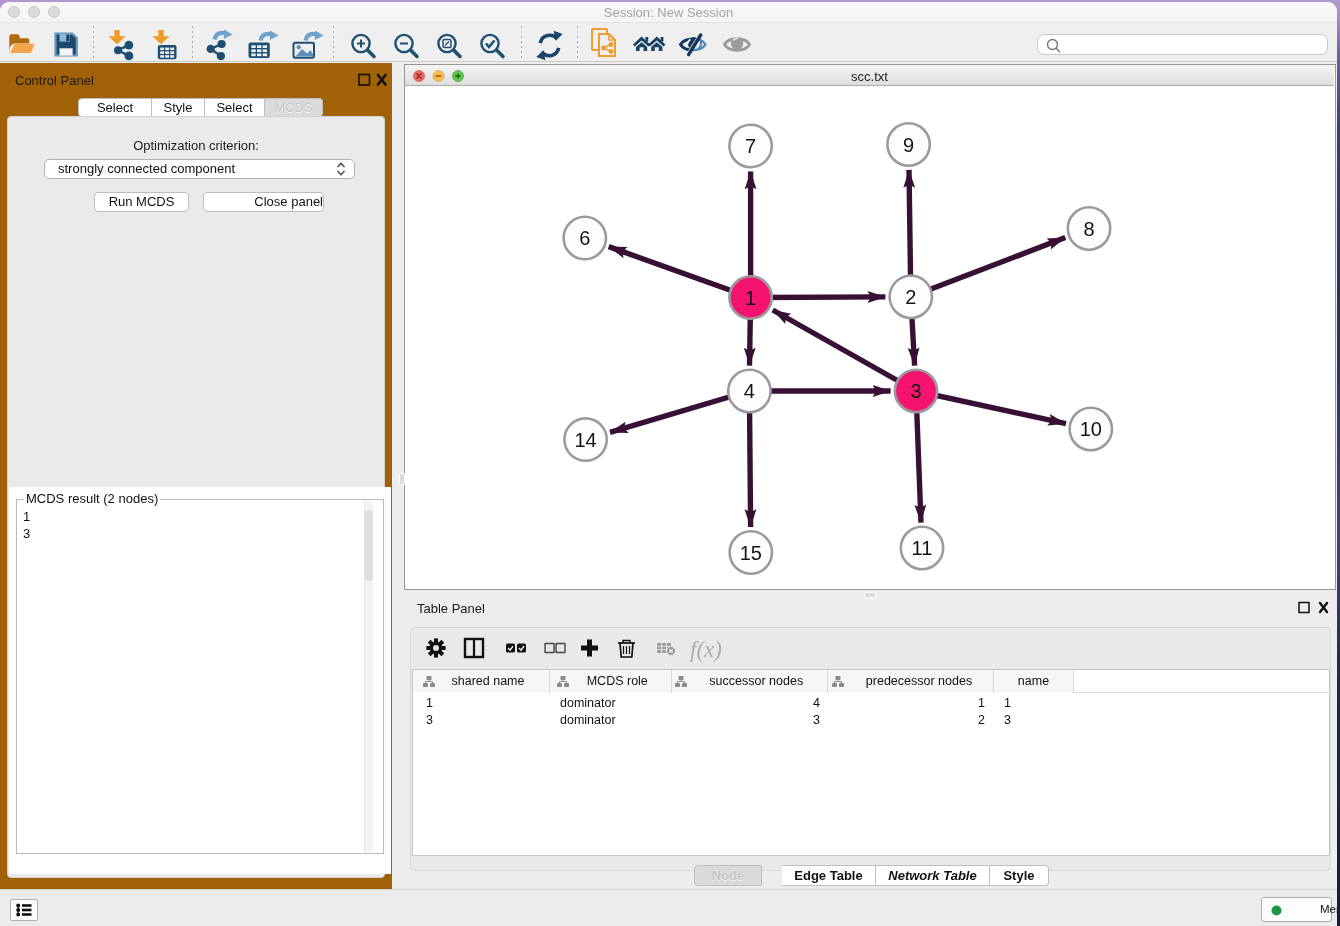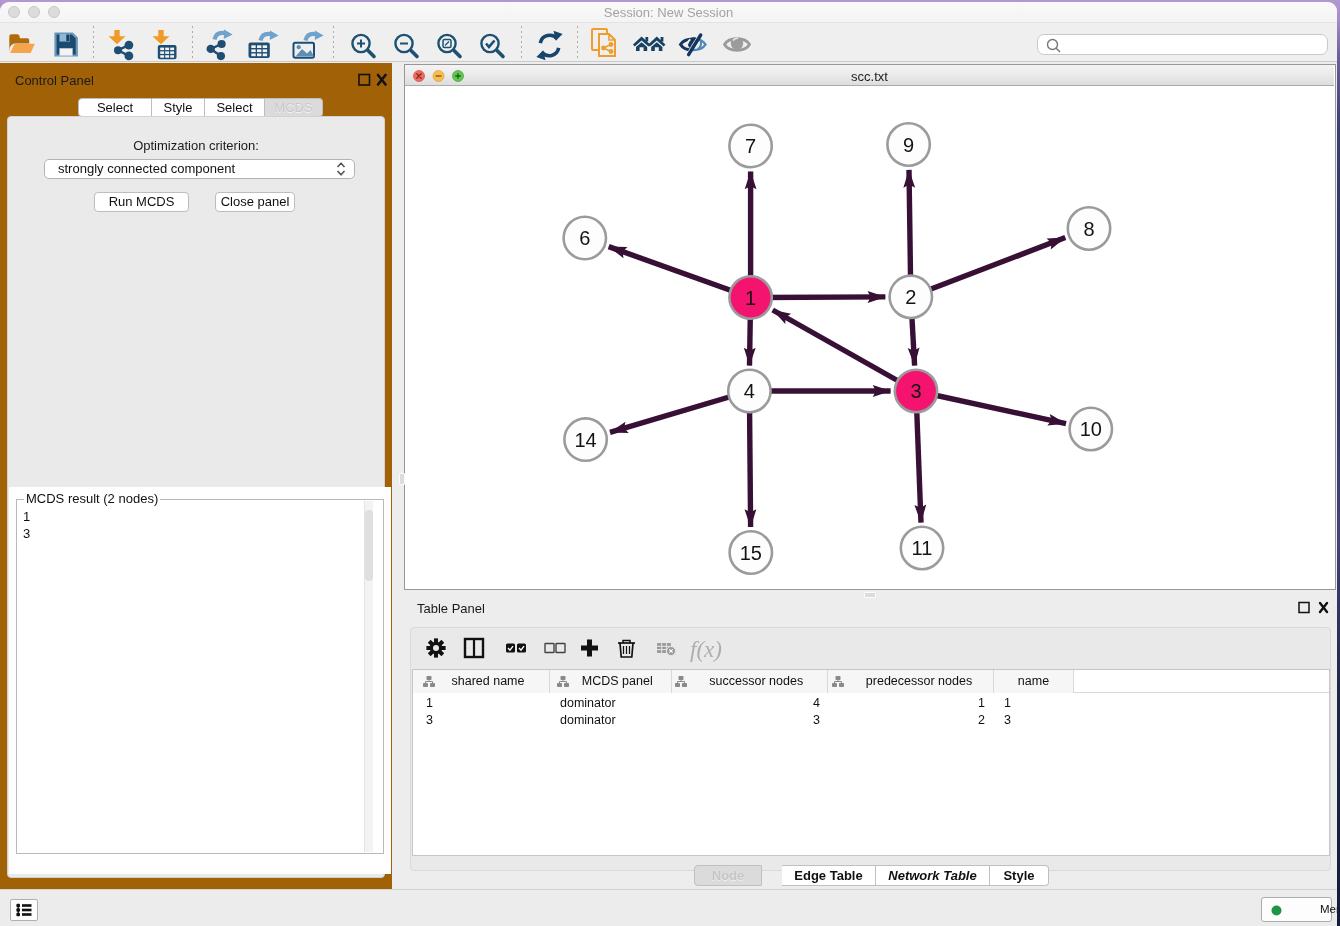--- a/index.html
+++ b/index.html
@@ -255,21 +255,21 @@
     <div class="tab" style="left:265px; width:58px; border-radius:0 4px 4px 0; background:#dbdbdb; color:#c9c9c9; text-shadow:0 1px 0 #f2f2f2;">MCDS</div>
     <div id="tabpane" class="abs"></div>
     <div id="combo" class="abs">strongly connected component
       <svg width="10" height="14" style="position:absolute;right:8px;top:2px;" viewBox="0 0 10 14">
         <path d="M1.5 5 L5 1.2 L8.5 5" fill="none" stroke="#555" stroke-width="1.6" stroke-linejoin="round"></path>
         <path d="M1.5 9 L5 12.8 L8.5 9" fill="none" stroke="#555" stroke-width="1.6" stroke-linejoin="round"></path>
       </svg>
     </div>
     <div id="optlabel" class="abs">Optimization criterion:</div>
     <div class="btn" style="left:94px; width:95px;">Run MCDS</div>
-    <div class="btn" style="left:215px; width:80px;">Close panel</div>
+    <div class="btn" style="left:203px; width:121px;text-align:right;">Close panel</div>
     <div id="resultpanel" class="abs">
       <div id="fieldset" class="abs"></div>
       <div id="legend" class="abs">MCDS result (2 nodes)</div>
       <div id="resulttext" class="abs">1<br>3</div>
       <div id="cp-scroll" class="abs"></div>
       <div class="abs" style="left:356px;top:23px;width:8px;height:71px;background:#dfdfdf;border-radius:4px;"></div>
     </div>
   </div>
 
   <div id="netframe" class="abs">
@@ -391,21 +391,21 @@
           <circle cx="260" cy="29" r="4.5" fill="#9a9a9a" stroke="#e7e7e7" stroke-width="1"></circle>
           <path d="M258.3 27.3 l3.4 3.4 M261.7 27.3 l-3.4 3.4" stroke="#fff" stroke-width="1.2"></path>
         </g>
 
         <text x="279" y="34.5" font-family="Liberation Serif, serif" font-style="italic" font-size="23" fill="#adadad">f(x)</text>
       </svg>
     </div>
     <div id="tp-table" class="abs">
       <div id="tp-header" class="abs">
         <div class="hcell" style="left:0; width:137px;"><span style="margin-left:14px;">shared name</span></div>
-        <div class="hcell" style="left:137px; width:121.5px;"><span style="margin-left:14px;">MCDS panel</span></div>
+        <div class="hcell" style="left:137px; width:121.5px;"><span style="margin-left:14px;">MCDS role</span></div>
         <div class="hcell" style="left:258.5px; width:156.5px;"><span style="margin-left:14px;">successor nodes</span></div>
         <div class="hcell" style="left:415px; width:166px;"><span style="margin-left:17px;">predecessor nodes</span></div>
         <div class="hcell" style="left:581px; width:80px;">name</div>
         <svg class="abs" style="left:10px;top:6px;" width="700" height="12" viewBox="0 0 700 12">
           <g fill="#8a8a8a">
             <g id="oc1">
               <rect x="3.5" y="0" width="5" height="4" rx="0.8"></rect>
               <rect x="0" y="7" width="5" height="4" rx="0.8"></rect>
               <rect x="7" y="7" width="5" height="4" rx="0.8"></rect>
               <path d="M6 4 v2 M2.5 7 v-1.5 h7 V7" stroke="#8a8a8a" stroke-width="1" fill="none"></path>

